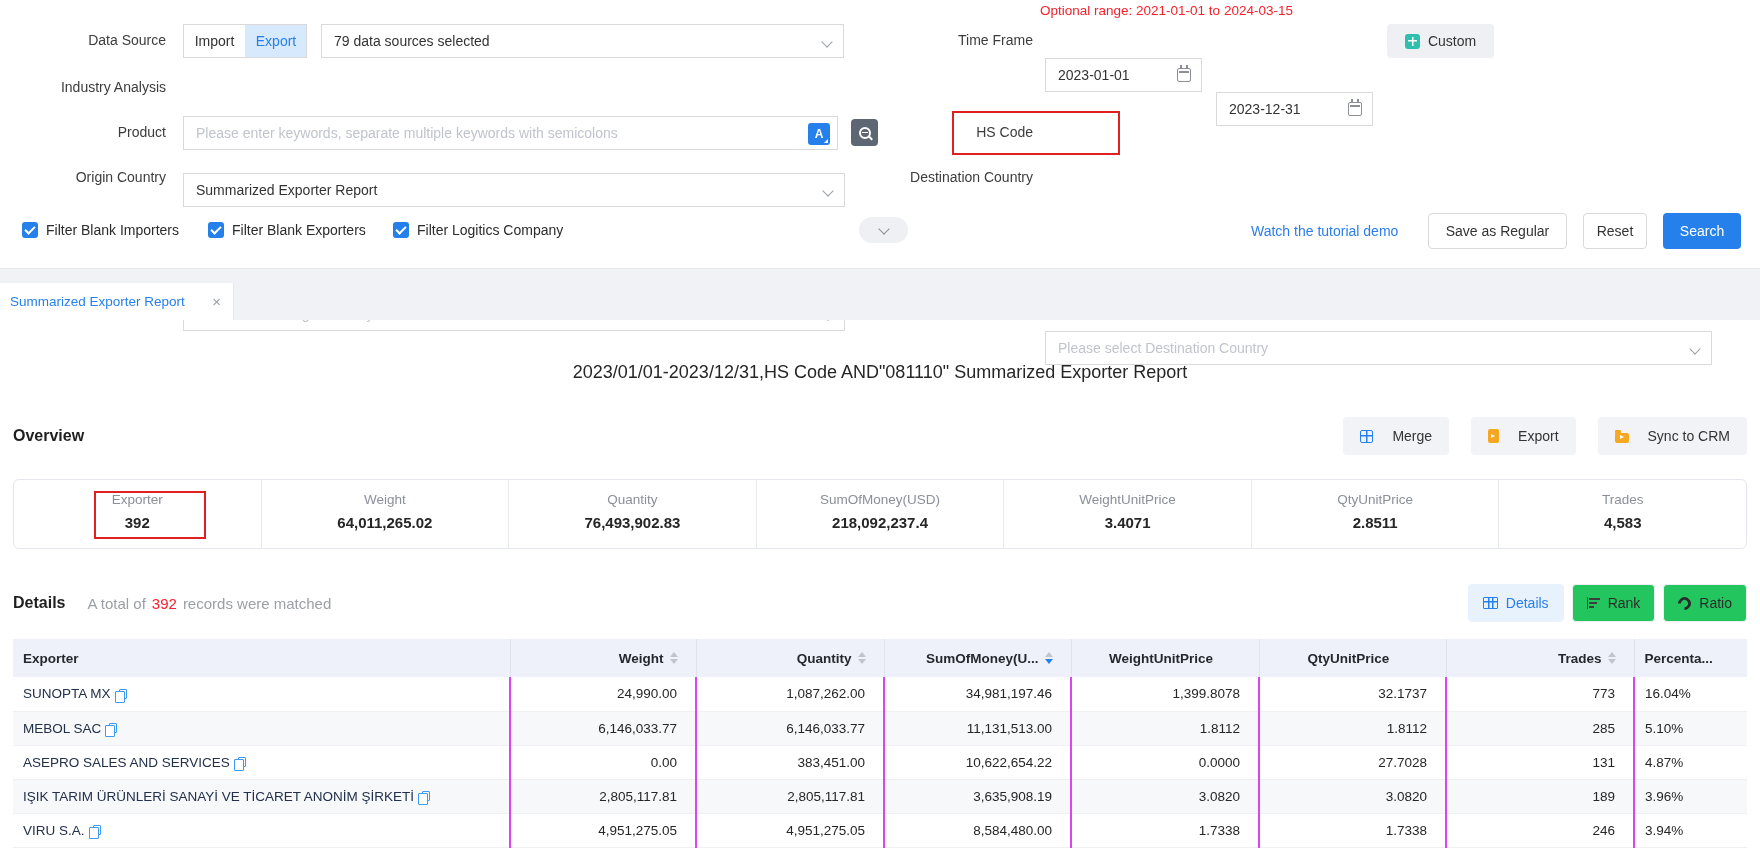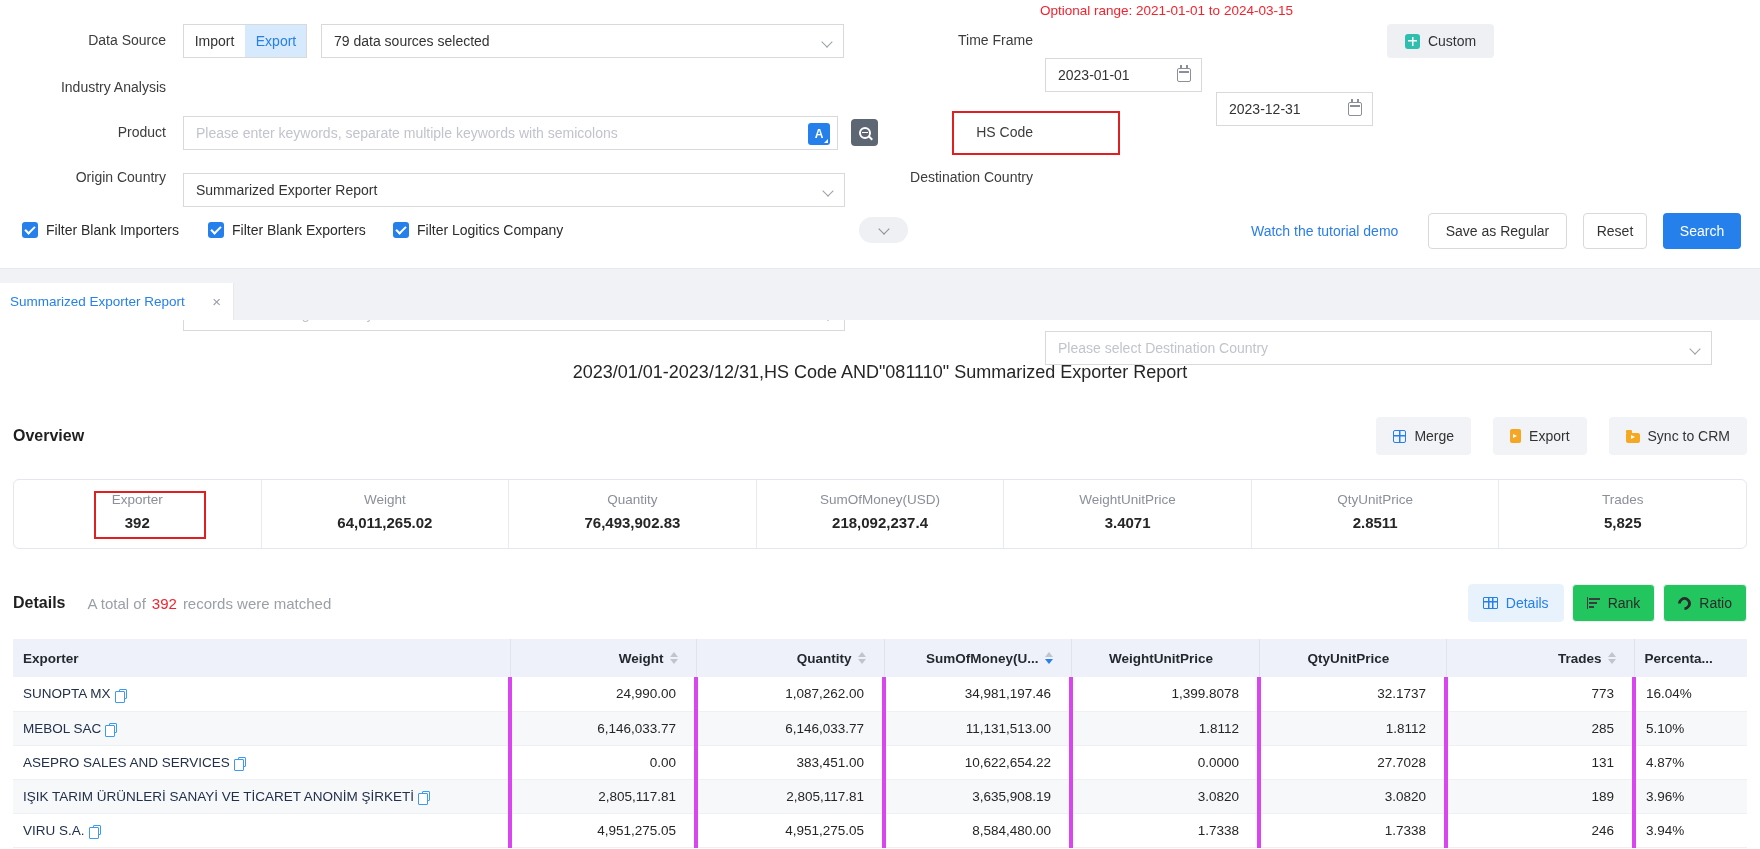--- a/index.html
+++ b/index.html
@@ -63,21 +63,21 @@
      justify-content:space-between; padding:0 12px 0 10px; cursor:pointer; border-right:1px solid #e7e9ec; }
   .tab .ttl { font-size:13.5px; color:#2680eb; }
   .tab .close { font-size:15px; color:#9aa0a6; cursor:pointer; }
 
   
   .content { position:absolute; left:0; top:320px; width:1760px; }
   .report-title { margin-top:42px; text-align:center; font-size:18px; font-weight:500; color:#262626; }
   .overview-row { display:flex; align-items:center; margin:34px 13px 0; }
   .h2 { font-size:16px; font-weight:bold; color:#1f1f1f; }
   .obtn-group { margin-left:auto; display:flex; gap:22px; }
-  .obtn { height:38px; background:#f1f3f7; border-radius:4px; display:flex; align-items:center; gap:8px;
+  .obtn { height:38px; background:#f1f3f7; border-radius:4px; display:flex; align-items:center; gap:19px;
      padding:0 17px; font-size:14px; color:#333; cursor:pointer; }
   .icon-merge { width:13px; height:13px; border:1.5px solid #2680eb; border-radius:2px;
      background-image:linear-gradient(#2680eb,#2680eb),linear-gradient(#2680eb,#2680eb);
      background-size:1.5px 100%,100% 1.5px; background-position:center center; background-repeat:no-repeat; }
   .icon-doc { position:relative; width:11px; height:14px; background:#f5a623; border-radius:2px; }
   .icon-doc::after { content:""; position:absolute; left:3px; top:4.5px; width:0; height:0;
      border-top:2.5px solid transparent; border-bottom:2.5px solid transparent; border-left:4.5px solid #fff; }
   .icon-folder { position:relative; width:14px; height:10px; background:#f7a823; border-radius:1px 2px 2px 2px; margin-top:3px; }
   .icon-folder::before { content:""; position:absolute; left:0; top:-3px; width:6px; height:3px; background:#f7a823; border-radius:1px 1px 0 0; }
   .icon-folder::after { content:""; position:absolute; left:5px; top:2.5px; width:0; height:0;
@@ -104,21 +104,21 @@
      background-image:linear-gradient(#3c3c3c,#3c3c3c),linear-gradient(#3c3c3c,#3c3c3c),linear-gradient(#3c3c3c,#3c3c3c);
      background-size:11px 2px,8px 2px,5px 2px; background-position:1px 1px,1px 5px,1px 9px; background-repeat:no-repeat; }
   .icon-ratio { width:13px; height:13px; border-radius:50%; border:3px solid #2b2b2b; border-left-color:transparent; transform:rotate(-45deg); }
 
   
   table.grid { margin:16px 13px 0; width:1734px; border-collapse:collapse; table-layout:fixed; }
   .grid th { height:38px; background:#eef1f9; font-size:13.5px; font-weight:bold; color:#24292f;
      border-right:1px solid #dfe3ec; padding:0 18px 0 10px; }
   .grid th:last-child { border-right:none; }
   .grid td { height:34px; font-size:13.5px; color:#262626; border-bottom:1px solid #eef0f3;
-     border-right:4px solid #d946ef; padding:0 18px 0 10px; }
+     border-right:2px solid #d946ef; padding:0 18px 0 10px; }
   .grid td:last-child { border-right:none; }
   .grid tr.alt td { background:#f7f8fa; }
   .cell-r { text-align:right; }
   .cell-c { text-align:center; }
   .cell-l { text-align:left; padding-left:8px; }
   .th-flex { display:flex; align-items:center; justify-content:flex-end; gap:6px; }
   .th-flex.left { justify-content:flex-start; }
   .sorter { display:inline-flex; flex-direction:column; gap:2px; }
   .car { width:0; height:0; border-left:4px solid transparent; border-right:4px solid transparent; }
   .car.up { border-bottom:5px solid #c0c4cc; }
@@ -264,21 +264,21 @@
       <div class="stat">
         <div class="sl">WeightUnitPrice</div>
         <div class="sv">3.4071</div>
       </div>
       <div class="stat">
         <div class="sl">QtyUnitPrice</div>
         <div class="sv">2.8511</div>
       </div>
       <div class="stat">
         <div class="sl">Trades</div>
-        <div class="sv">5,825</div>
+        <div class="sv">4,583</div>
       </div>
       <div class="redbox" style="left:80px; top:11px; width:112px; height:48px"></div>
     </div>
 
     <div class="details-row">
       <div class="h2">Details</div>
       <div class="match-text">
         <span>A total of</span><b>392</b><span>records were matched</span>
       </div>
       <div class="view-group">

